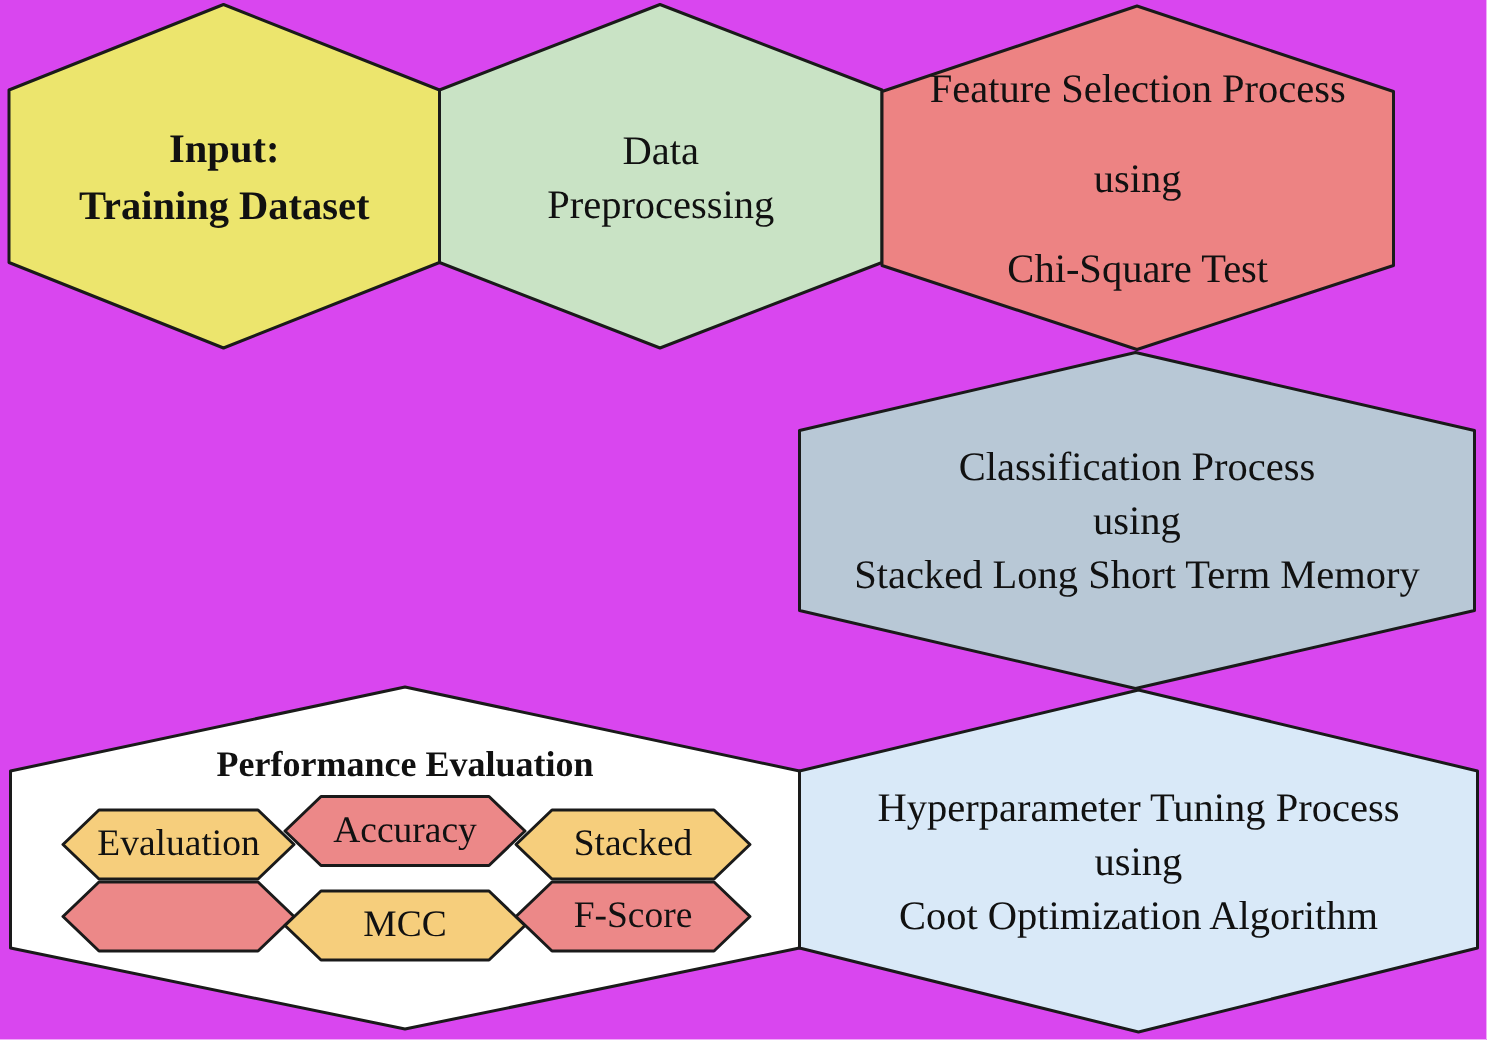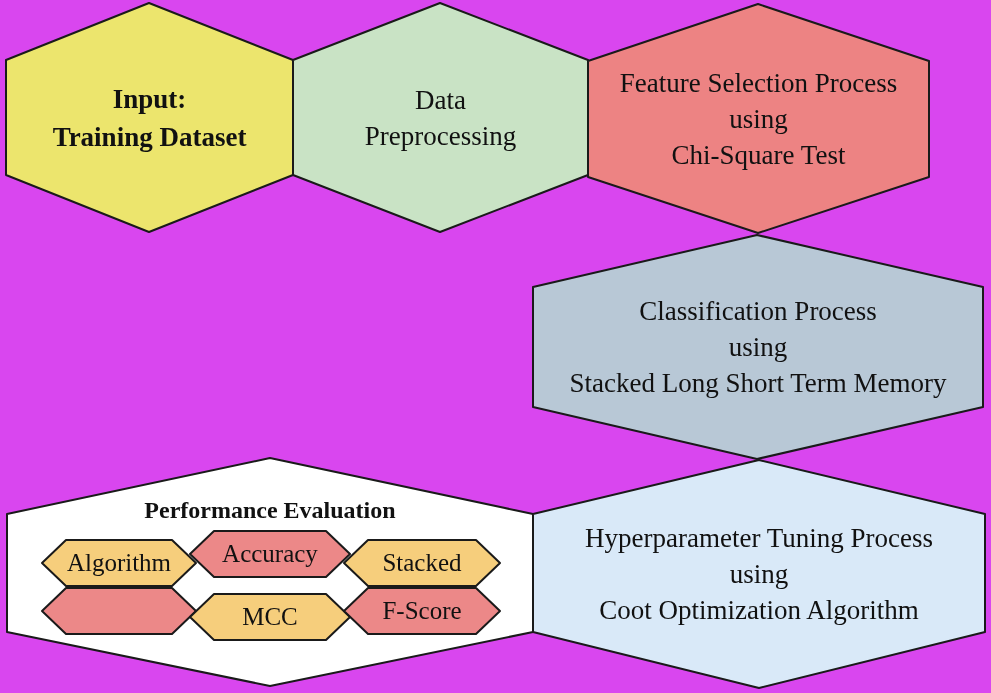--- a/index.html
+++ b/index.html
@@ -58,21 +58,21 @@
   <div class="label bold" style="left:6px; top:3px; width:287px; height:229px;">
     <span>Input:</span>
     <span>Training Dataset</span>
   </div>
 
   <div class="label" style="left:293px; top:3px; width:295px; height:229px;">
     <span>Data</span>
     <span>Preprocessing</span>
   </div>
 
-  <div class="label" style="left:588px; top:4px; width:341px; height:229px;">
+  <div class="label" style="left:588px; top:4px; width:341px; height:229px;gap:24px;">
     <span>Feature Selection Process</span>
     <span>using</span>
     <span>Chi-Square Test</span>
   </div>
 
   <div class="label" style="left:533px; top:235px; width:450px; height:224px;text-align:right;">
     <span>Classification Process</span>
     <span>using</span>
     <span>Stacked Long Short Term Memory</span>
   </div>
@@ -81,21 +81,21 @@
     <span>Hyperparameter Tuning Process</span>
     <span>using</span>
     <span>Coot Optimization Algorithm</span>
   </div>
 
   <div class="label title" style="left:7px; top:488px; width:526px; height:44px;">
     <span>Performance Evaluation</span>
   </div>
 
   <div class="label metric" style="left:42px; top:540px; width:154px; height:46px;">
-    <span>Algorithm</span>
+    <span>Evaluation</span>
   </div>
   <div class="label metric" style="left:190px; top:531px; width:160px; height:46px;">
     <span>Accuracy</span>
   </div>
   <div class="label metric" style="left:344px; top:540px; width:156px; height:46px;">
     <span>Stacked</span>
   </div>
   <div class="label metric" style="left:190px; top:594px; width:160px; height:46px;">
     <span>MCC</span>
   </div>

